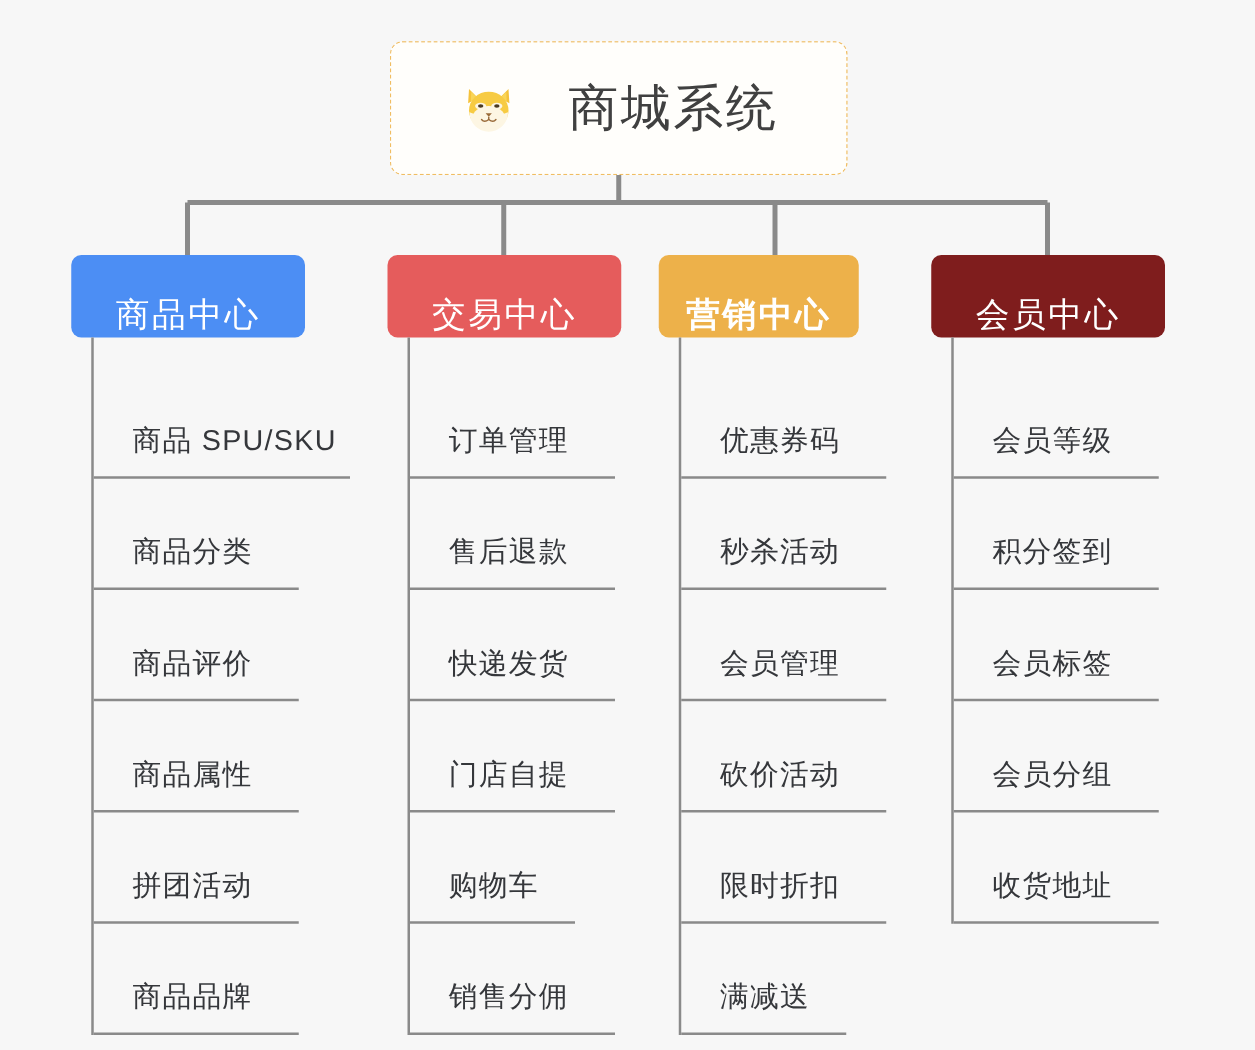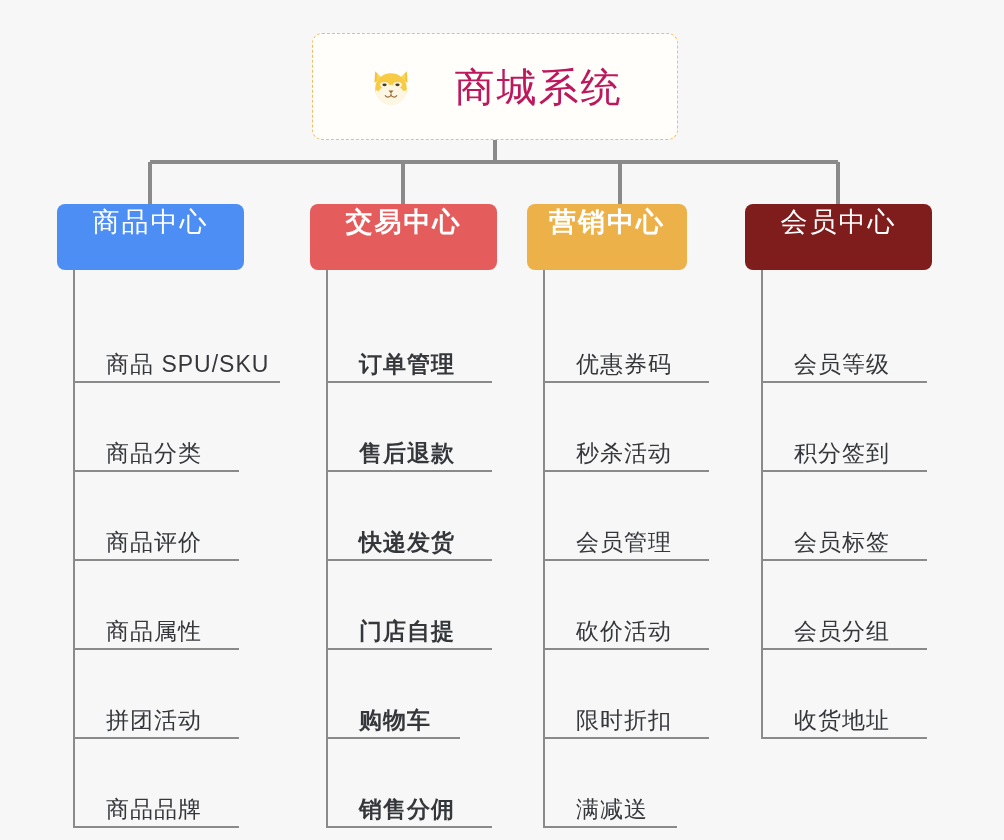--- a/index.html
+++ b/index.html
@@ -39,21 +39,21 @@
     gap: 14px;
   }
   .root-emoji {
     width: 46px;
     height: 46px;
     display: block;
     flex: 0 0 auto;
   }
   .root-title {
     font-size: 40px;
-    color: #be185d;
+    color: #404040;
     letter-spacing: 2px;
     line-height: 1;
     white-space: nowrap;
     margin-left: 27px;
   }
 
   
   .connectors {
     position: absolute;
     left: 0;
@@ -62,30 +62,30 @@
     height: 840px;
     pointer-events: none;
   }
 
   
   .column {
     position: absolute;
     top: 204px;
   }
   .col-0 { left: 57px;  }
-  .col-1 { left: 310px; font-weight: bold; }
+  .col-1 { left: 310px; }
   .col-2 { left: 527px; }
   .col-3 { left: 745px; }
 
   .cat-box {
     box-sizing: border-box;
     height: 66px;
     border-radius: 8px;
     display: flex;
-    align-items: flex-start;
+    align-items: flex-end;
     justify-content: center;
     color: #ffffff;
     font-size: 27px;
     letter-spacing: 2px;
     white-space: nowrap;
   }
   .col-0 .cat-box { width: 187px; }
   .col-1 .cat-box { width: 187px; }
   .col-2 .cat-box { width: 160px; font-weight: bold; }
   .col-3 .cat-box { width: 187px; }
@@ -97,21 +97,21 @@
     border-left: 2px solid #8a8a8a;
     padding-top: 24px;
   }
   .leaf-item {
     position: relative;
     height: 89px;
     box-sizing: border-box;
     display: flex;
     align-items: flex-end;
     padding-left: 31px;
-    padding-bottom: 6px;
+    padding-bottom: 18px;
   }
   .leaf-item::after {
     content: "";
     position: absolute;
     left: 0;
     bottom: 0;
     height: 0;
     border-bottom: 2px solid #8a8a8a;
   }
   .leaf-label {

